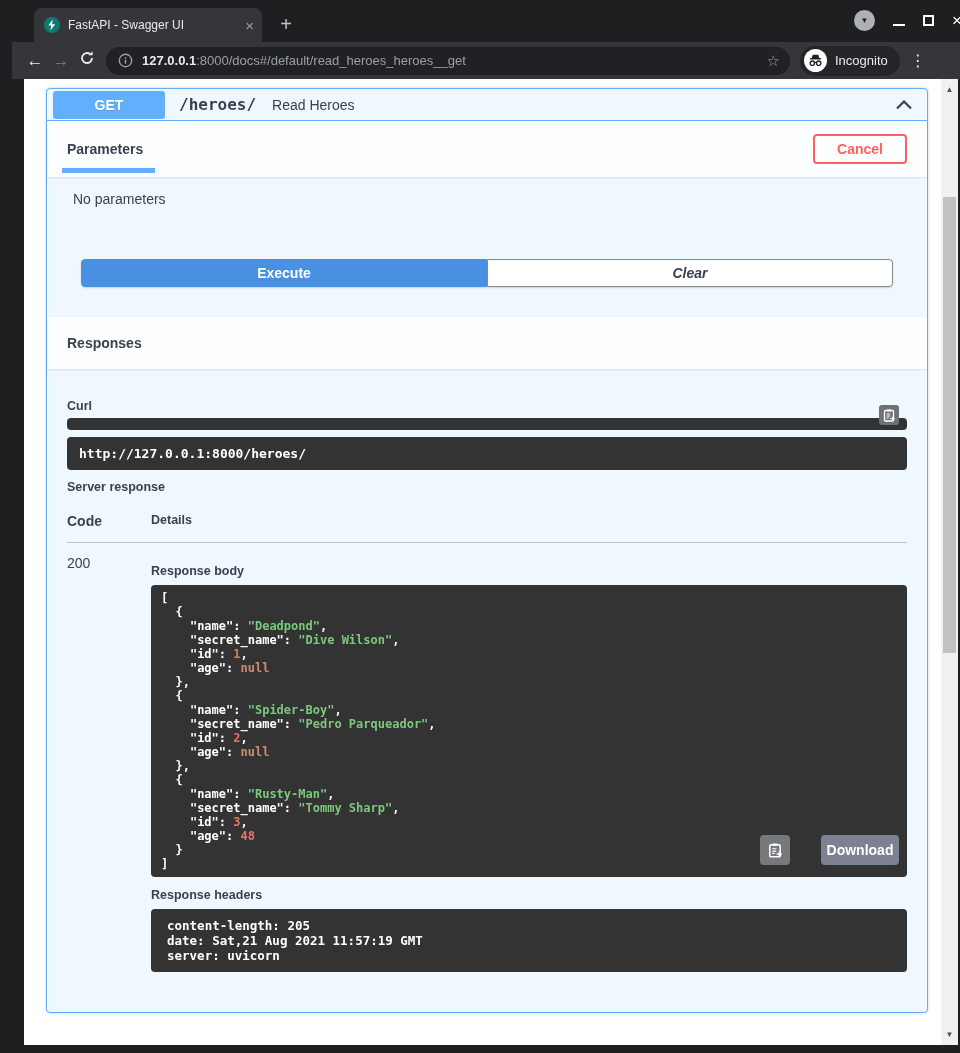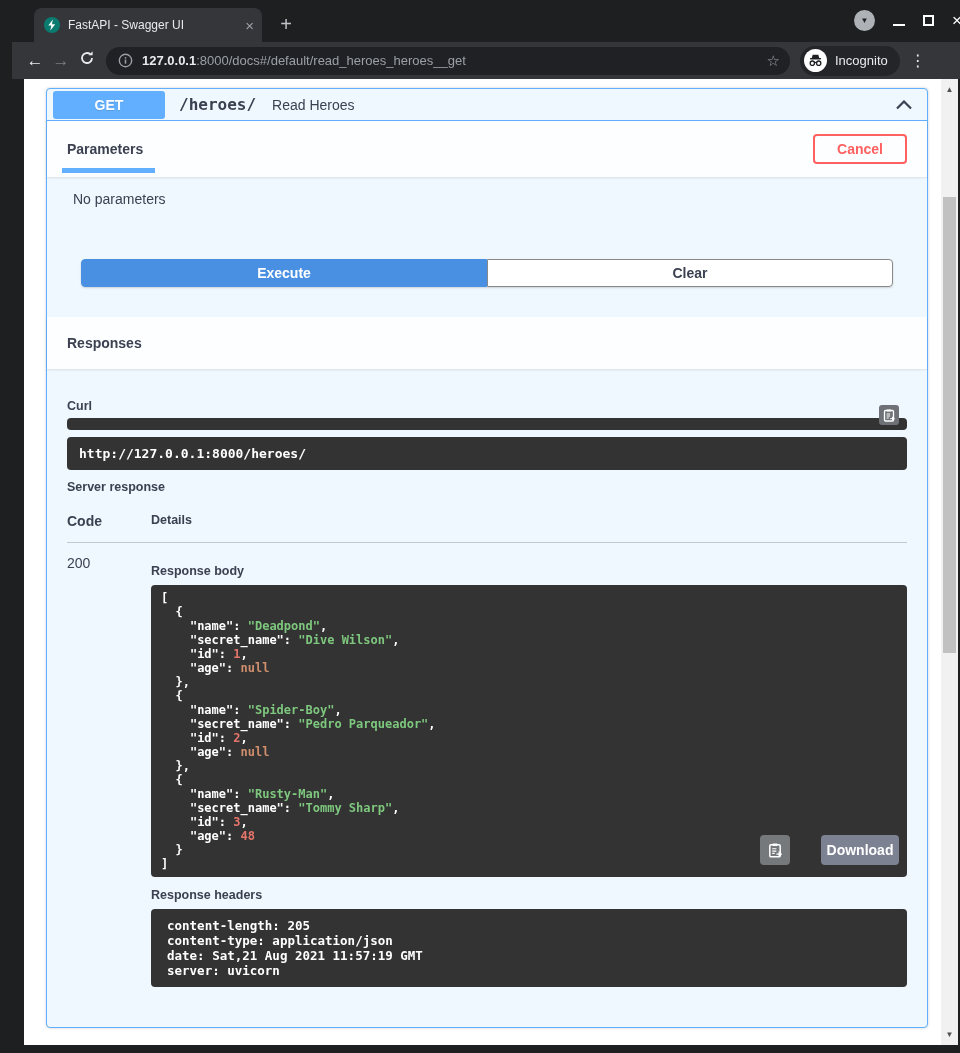--- a/index.html
+++ b/index.html
@@ -86,21 +86,21 @@
   .responses-header{height:52px;}
 
   .params-body{padding:14px 0 30px;}
   .no-params{font-size:14px;padding:0 26px;color:var(--text-dark);}
   .execute-wrap{display:flex;margin:52px 34px 0;box-shadow:0 1px 2px rgba(0,0,0,.15);border-radius:4px;}
   .btn-execute{flex:1;height:28px;background:var(--execute-blue);border:1px solid var(--execute-blue);
                border-radius:4px 0 0 4px;color:#fff;font-weight:bold;font-size:14px;cursor:pointer;
                font-family:"Liberation Sans",sans-serif;}
   .btn-clear{flex:1;height:28px;background:#fff;border:1px solid #888;border-radius:0 4px 4px 0;
              color:var(--text-dark);font-weight:bold;font-size:14px;cursor:pointer;
-             font-family:"Liberation Sans",sans-serif;}
+             font-family:"Liberation Sans",sans-serif;font-style:italic;}
 
   .responses-body{padding:0 20px 40px;}
   .blk-label{font-size:12.5px;font-weight:bold;color:var(--text-dark);}
   .lbl-curl{margin:30px 0 0;} 
   .codeblock{background:var(--code-bg);border-radius:4px;color:#fff;
              font-family:"DejaVu Sans Mono","Liberation Mono",monospace;font-weight:bold;position:relative;}
   .curl-block{margin-top:5px;padding:6px 36px 6px 10px;font-size:12px;line-height:14px;}
   .curl-block .code-line{white-space:pre;}
   .copy-btn{position:absolute;right:8px;bottom:5px;width:20px;height:20px;background:#6e7277;border:none;
             border-radius:3px;cursor:pointer;display:flex;align-items:center;justify-content:center;padding:0;}
@@ -279,21 +279,20 @@
                       <path d="M3.6 5h3.6M3.6 7h3.6M3.6 9h2.2" stroke="#fff" stroke-width="1"></path>
                       <path d="M7.2 9.6h4M9.6 8l1.8 1.6-1.8 1.6z" stroke="#fff" stroke-width="1" fill="#fff"></path>
                     </svg>
                 </button>
                 <button class="btn-download">Download</button>
               </div>
             </div>
             <h5 class="blk-label lbl-respheaders">Response headers</h5>
             <div class="codeblock headers-block">
                 <div class="code-line"><span class="tok-p">content-length: 205</span></div>
-                <div class="code-line"><span class="tok-p">content-type: application/json</span></div>
                 <div class="code-line"><span class="tok-p">date: Sat,21 Aug 2021 11:57:19 GMT</span></div>
                 <div class="code-line"><span class="tok-p">server: uvicorn</span></div>
               </div>
           </div>
         </div>
       </div>
     </div>
 
   </div>
 </div>

